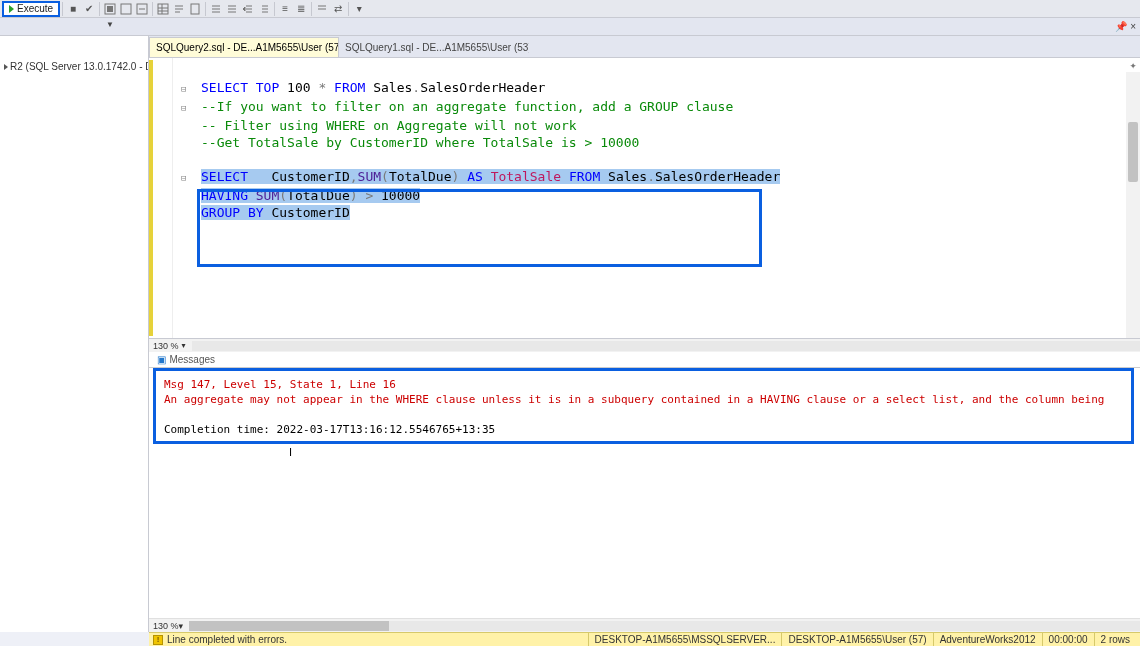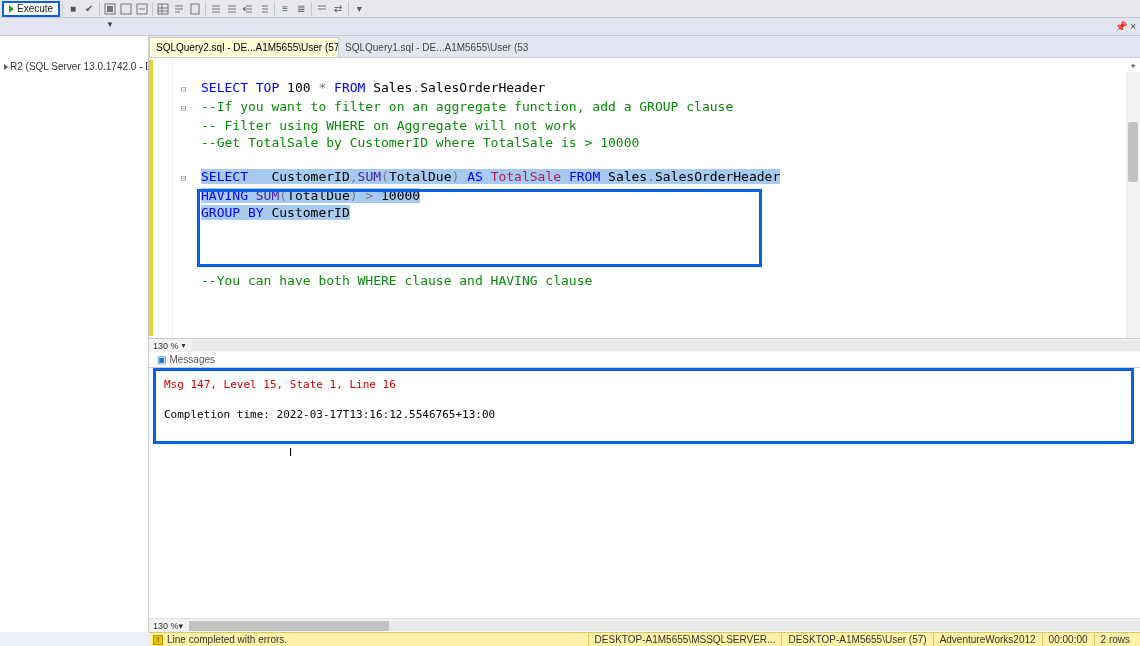--- a/index.html
+++ b/index.html
@@ -202,40 +202,40 @@
         <div class="line">&nbsp;</div>
 
         <div class="selbox" style="left:24px;top:131px;width:565px;height:78px"></div>
 
         <div class="line"><span class="fold">⊟</span><span class="selline"><span class="kw">SELECT</span><span>  </span> <span>CustomerID</span><span class="op">,</span><span class="fn">SUM</span><span class="op">(</span><span>TotalDue</span><span class="op">)</span> <span class="kw">AS</span> <span class="teal">TotalSale</span> <span class="kw">FROM</span> <span>Sales</span><span class="op">.</span><span>SalesOrderHeader</span></span></div>
         <div class="line"><span class="selline"><span class="kw">HAVING</span> <span class="fn">SUM</span><span class="op">(</span><span>TotalDue</span><span class="op">)</span> <span class="op">&gt;</span> <span>10000</span></span></div>
         <div class="line"><span class="selline"><span class="kw">GROUP BY</span> <span>CustomerID</span></span></div>
         <div class="line">&nbsp;</div>
         <div class="line">&nbsp;</div>
         <div class="line">&nbsp;</div>
-        <div class="line"><span class="cmt">--You can have both WHERE clause and HAVING clause</span></div>
 
       </div>
     </div>
 
     <div class="zoomrow">
       <span>130 %</span>
         <span class="dd">▾</span>
       <div class="htrack"></div>
     </div>
 
     <div class="msgpane">
       <div class="msghead">
         <span class="mic">▣</span>
         <span>Messages</span>
       </div>
       <div class="msgbox">
         <div class="err">Msg 147, Level 15, State 1, Line 16</div>
+        <div class="err">An aggregate may not appear in the WHERE clause unless it is in a subquery contained in a HAVING clause or a select list, and the column being</div>
         <div>&nbsp;</div>
-        <div>Completion time: 2022-03-17T13:16:12.5546765+13:00</div>
+        <div>Completion time: 2022-03-17T13:16:12.5546765+13:35</div>
       </div>
       <div style="flex:1;background:#fff"><span class="cursor">I</span></div>
       <div class="zoomrow2">
         <span>130 %</span>
           <span class="dd">▾</span>
         <div class="htrack">
             <div class="hthumb"></div>
           </div>
       </div>
     </div>

